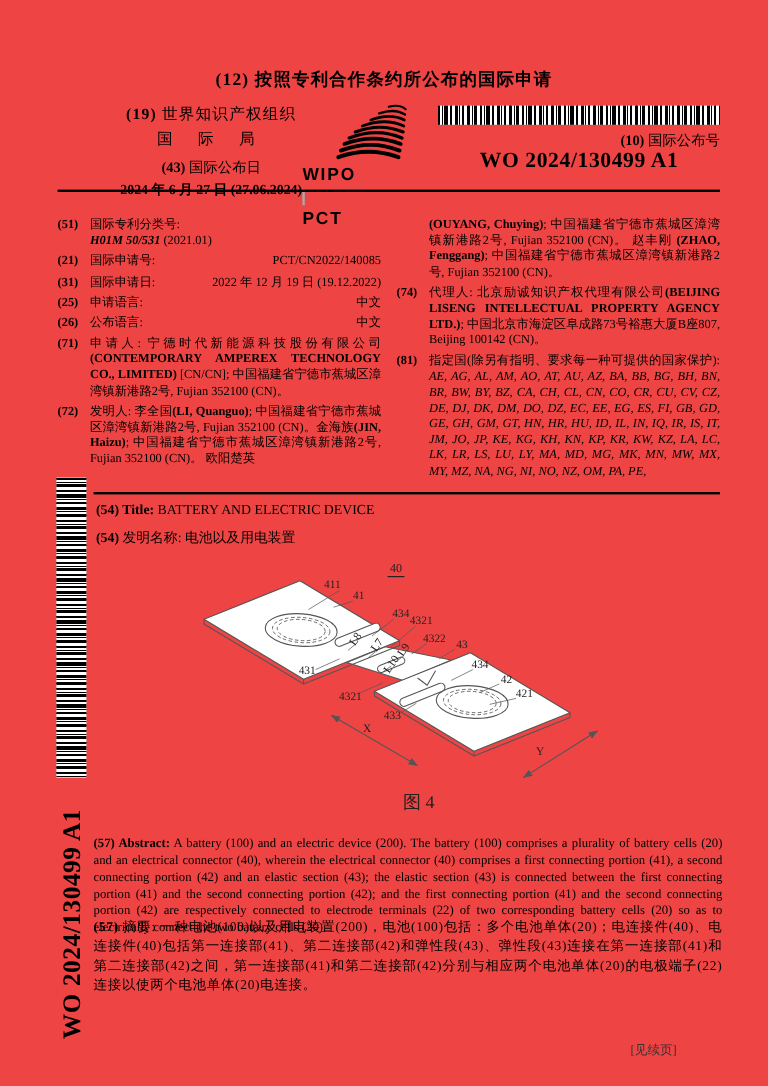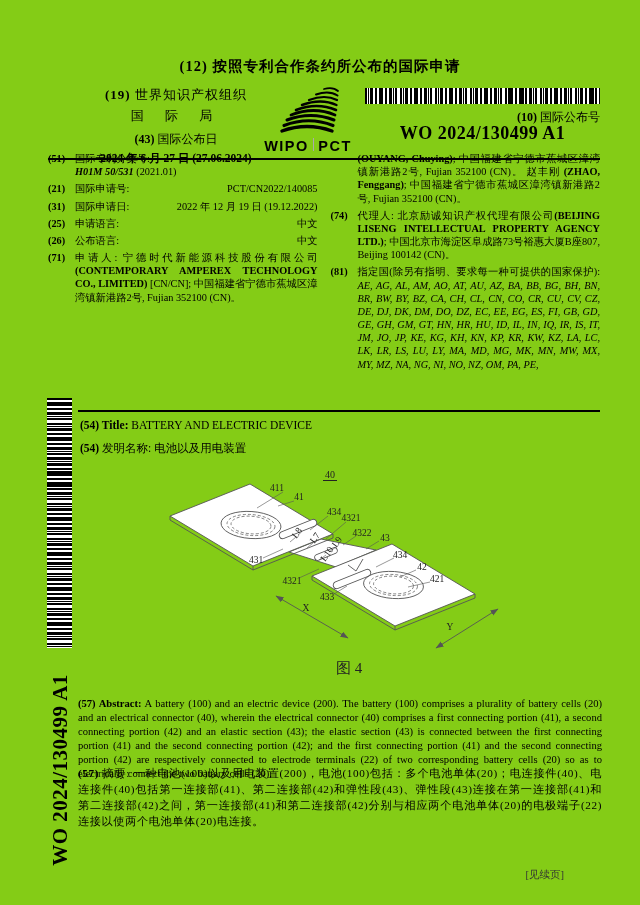--- a/index.html
+++ b/index.html
@@ -1,50 +1,50 @@
 <!DOCTYPE html>
 <html><head>
 <meta charset="utf-8">
 <style>
   html,body{margin:0;padding:0;background:#e9e9e9;}
-  .page{position:relative;width:640px;height:905px;background:#84cc16;margin:0 auto;
+  .page{position:relative;width:640px;height:905px;background:#ef4444;margin:0 auto;
         font-family:"Liberation Serif","DejaVu Serif",serif;color:#000;overflow:hidden;}
   .num{font-weight:bold;}
   .b{font-weight:bold;}
   .i{font-style:italic;}
   .bi{font-weight:bold;font-style:italic;}
 
   .type-line{position:absolute;top:57px;left:0;width:100%;text-align:center;
              font-size:14.5px;font-weight:bold;letter-spacing:1px;}
 
   .org-block{position:absolute;left:78px;top:86px;width:196px;text-align:center;font-size:13px;}
   .org-line1{font-size:13px;letter-spacing:1px;}
   .org-line2{font-size:13px;letter-spacing:9px;margin-top:3px;}
   .pubdate-line{font-size:12px;margin-top:6px;}
   .pubdate-val{font-size:11.5px;font-weight:bold;margin-top:3px;}
 
   .wipo{position:absolute;left:252px;top:84px;width:112px;text-align:center;}
   .wipo svg{display:block;margin:0 auto;}
   .wipo-text{font-family:"Liberation Sans","DejaVu Sans",sans-serif;font-weight:bold;
              font-size:14.5px;letter-spacing:1.5px;margin-top:2px;display:flex;
-             align-items:flex-start;justify-content:center;gap:4px;}
+             align-items:flex-start;justify-content:center;gap:4px;flex-direction:column;}
   .wipo-sep{display:inline-block;width:1.5px;height:13px;background:#aaa;}
 
   .barcode-top{position:absolute;left:365px;top:88px;width:235px;height:16px;
     background:
       repeating-linear-gradient(90deg,#000 0 2px,transparent 2px 5px),
       repeating-linear-gradient(90deg,#000 0 1px,transparent 1px 3.5px),#fff;}
   .pubno-label{position:absolute;left:365px;top:109px;width:235px;text-align:right;font-size:12px;}
   .pubno{position:absolute;left:365px;top:123px;width:235px;text-align:center;
          font-size:18px;font-weight:bold;letter-spacing:0.5px;}
 
   .rule1{position:absolute;left:48px;top:158px;width:552px;height:2px;background:#000;}
   .rule2{position:absolute;left:78px;top:410px;width:522px;height:2px;background:#000;}
 
-  .columns{position:absolute;left:48px;top:152px;width:552px;display:flex;gap:13px;
+  .columns{position:absolute;left:48px;top:181px;width:552px;display:flex;gap:13px;
            font-size:10.3px;line-height:1.28;justify-content:center;}
   .col{width:270px;}
   .item{position:relative;padding-left:27px;margin-bottom:4px;text-align:justify;}
   .item .num{position:absolute;left:0;top:0;}
   .kv{display:flex;justify-content:space-between;}
 
   .sidebar-barcode{position:absolute;left:47px;top:398px;width:25px;height:250px;
     background:
       repeating-linear-gradient(180deg,#000 0 2px,transparent 2px 5px),
       repeating-linear-gradient(180deg,#000 0 1px,transparent 1px 3.5px),#fff;}
@@ -157,20 +157,24 @@
       <div class="item">
         <span class="num">(26)</span>
         <span class="kv">
             <span>公布语言:</span>
             <span>中文</span>
           </span>
       </div>
       <div class="item">
         <span class="num">(71)</span>
         <span>申请人: </span><span>宁德时代新能源科技股份有限公司 </span><span class="b">(CONTEMPORARY AMPEREX TECHNOLOGY CO., LIMITED)</span><span> [CN/CN]; 中国福建省宁德市蕉城区漳湾镇新港路2号, Fujian 352100 (CN)。</span>
+      </div>
+      <div class="item">
+        <span class="num">(72)</span>
+        <span>发明人: </span><span>李全国</span><span class="b">(LI, Quanguo)</span><span>; 中国福建省宁德市蕉城区漳湾镇新港路2号, Fujian 352100 (CN)。</span><span>金海族</span><span class="b">(JIN, Haizu)</span><span>; 中国福建省宁德市蕉城区漳湾镇新港路2号, Fujian 352100 (CN)。 </span><span>欧阳楚英</span>
       </div>
     </div>
 
     <div class="col">
       <div class="item">
         <span class="b">(OUYANG, Chuying)</span><span>; 中国福建省宁德市蕉城区漳湾镇新港路2号, Fujian 352100 (CN)。 </span><span>赵丰刚 </span><span class="b">(ZHAO, Fenggang)</span><span>; 中国福建省宁德市蕉城区漳湾镇新港路2号, Fujian 352100 (CN)。</span>
       </div>
       <div class="item">
         <span class="num">(74)</span>
         <span>代理人: </span><span>北京励诚知识产权代理有限公司</span><span class="b">(BEIJING LISENG INTELLECTUAL PROPERTY AGENCY LTD.)</span><span>; 中国北京市海淀区阜成路73号裕惠大厦B座807, Beijing 100142 (CN)。</span>

